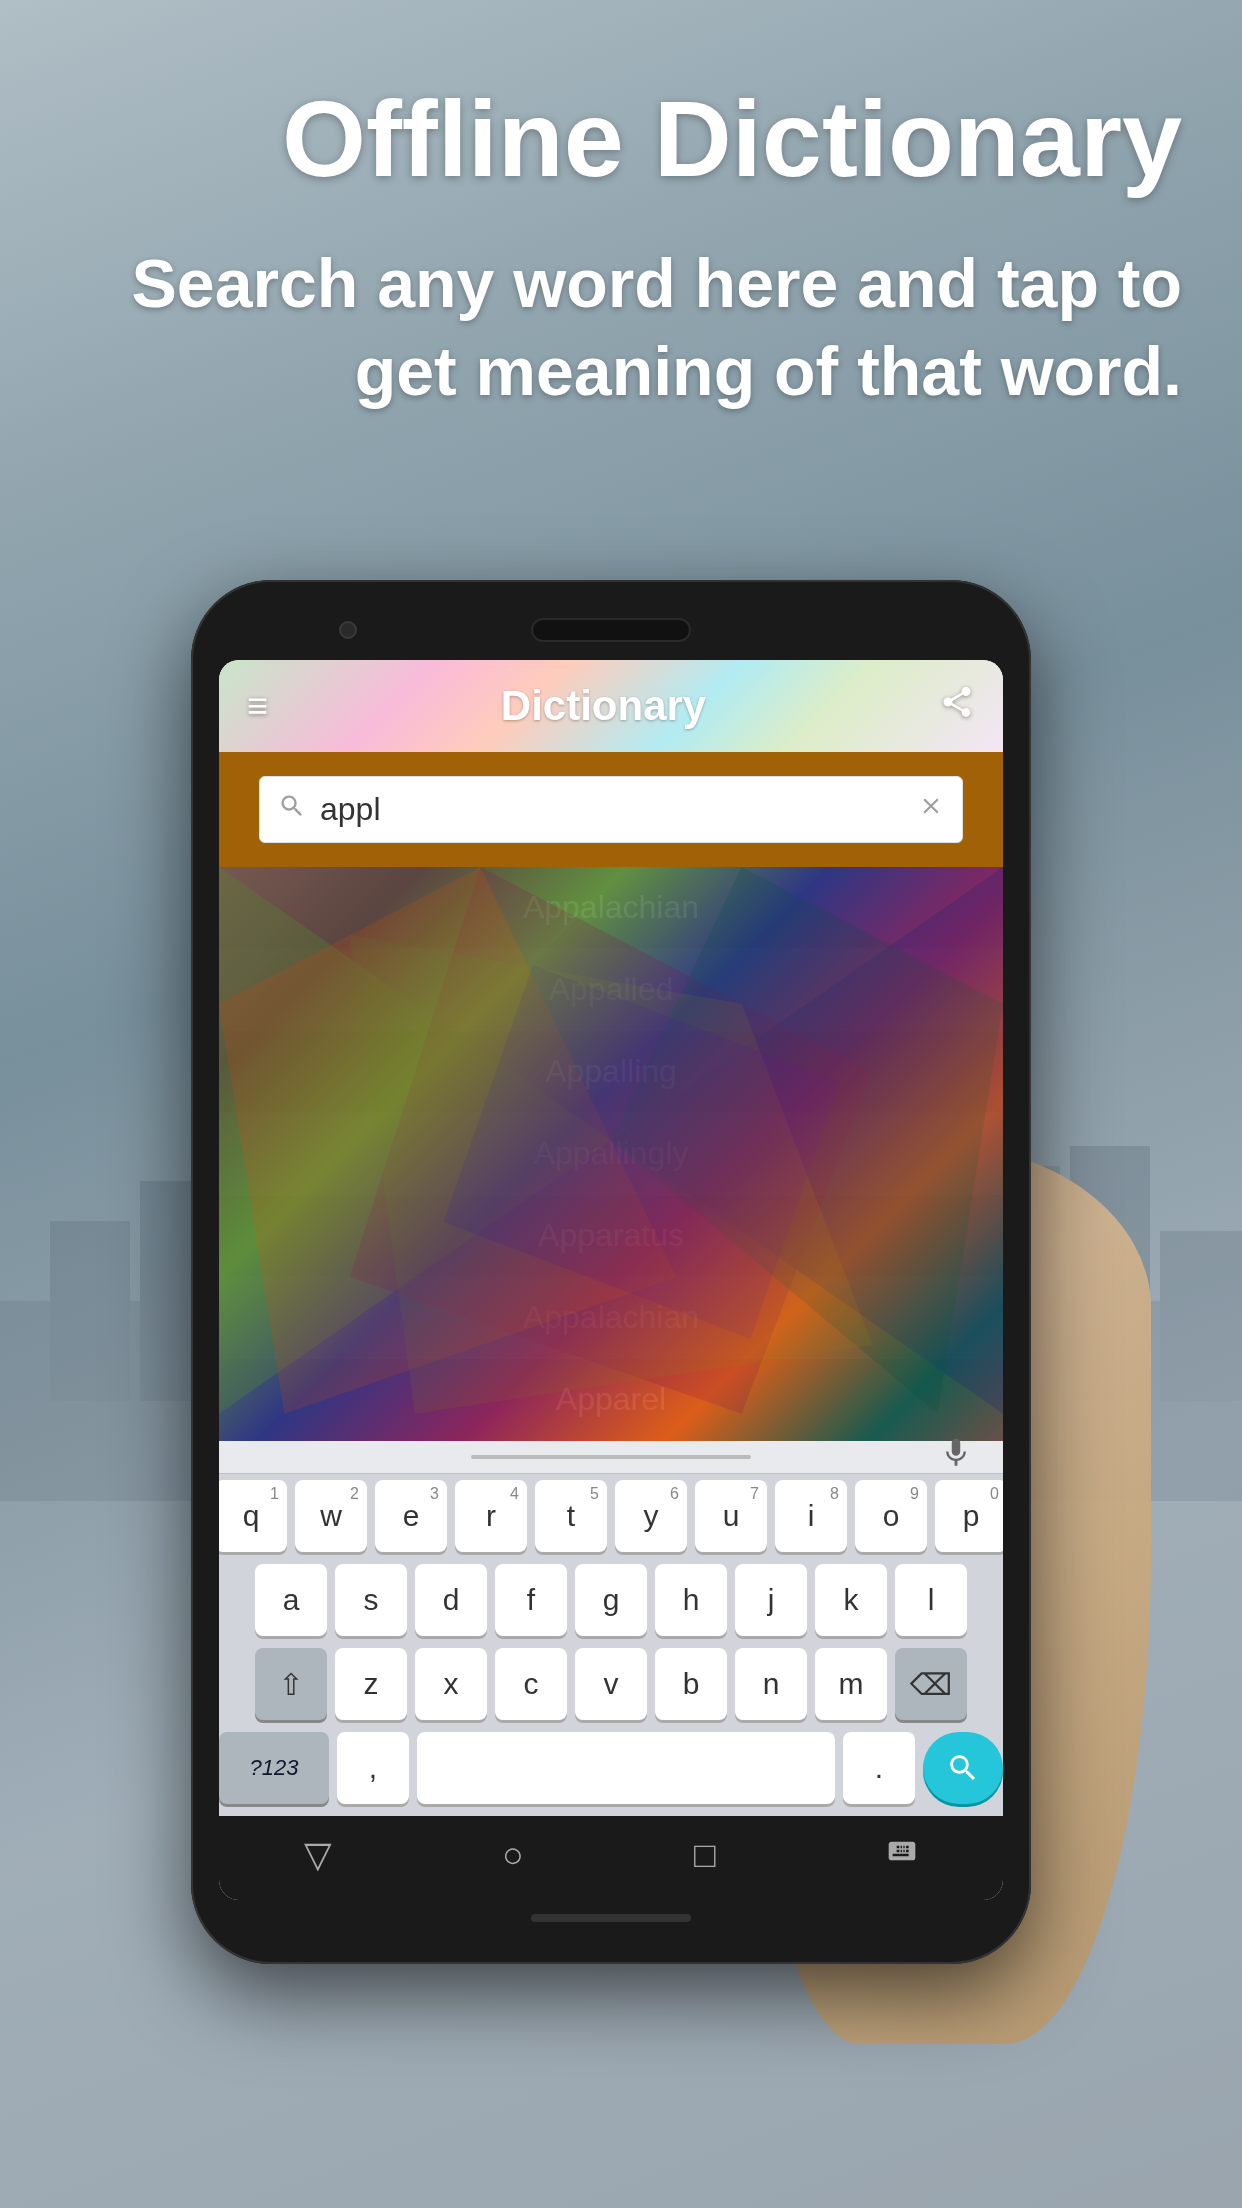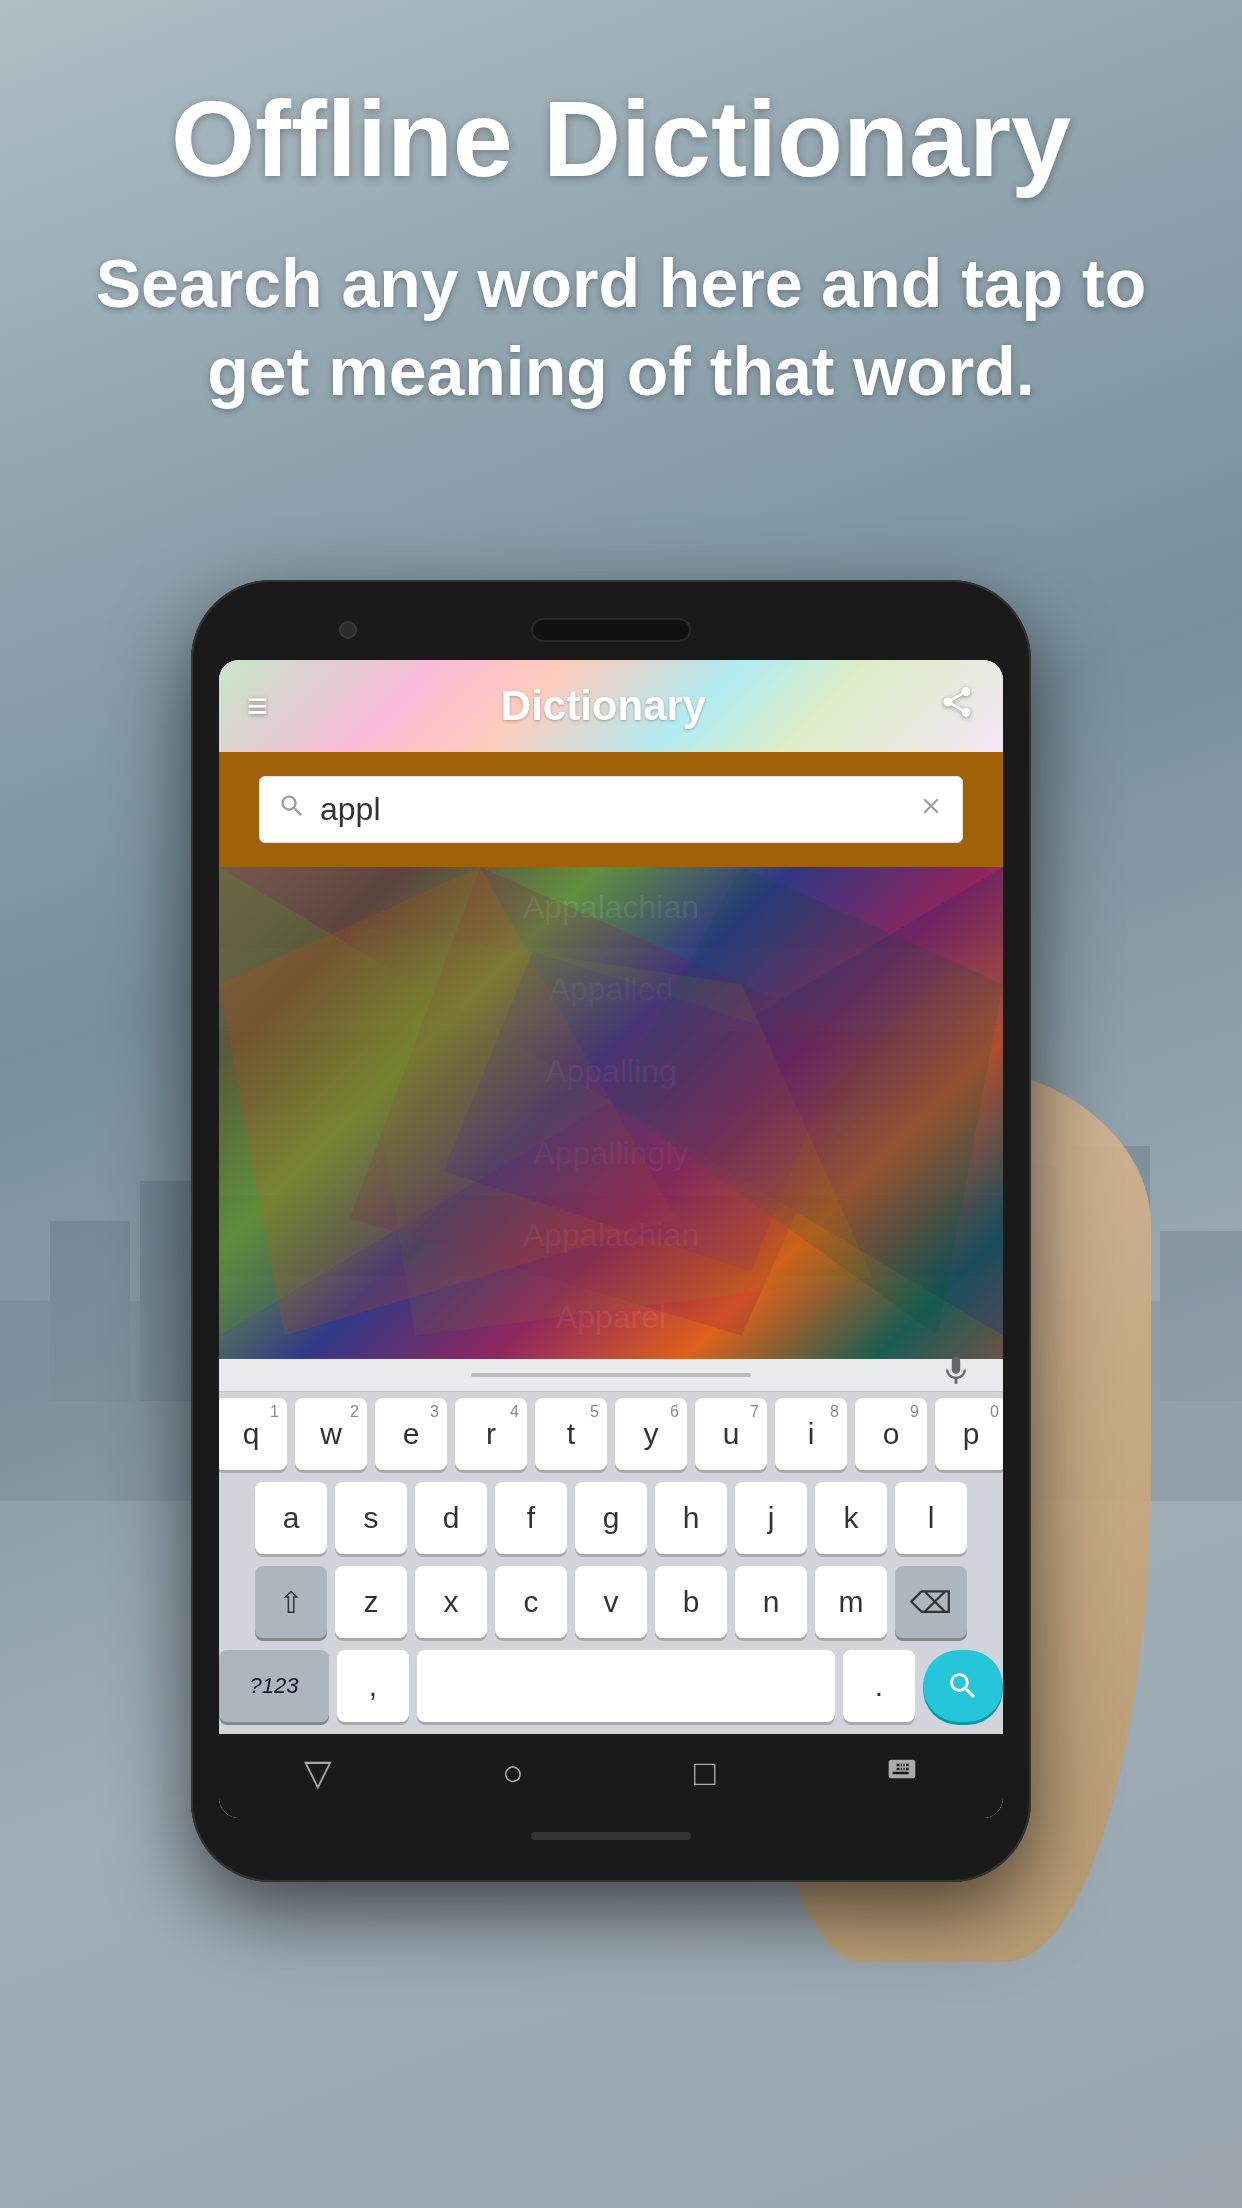--- a/index.html
+++ b/index.html
@@ -28,21 +28,21 @@
       );
       z-index: 0;
     }
 
     
     .top-text {
       position: absolute;
       top: 80px;
       left: 0;
       right: 0;
-      text-align: center;
+      text-align: right;
       z-index: 10;
       padding: 0 60px;
     }
 
     .main-title {
       font-size: 108px;
       font-weight: 900;
       color: #ffffff;
       line-height: 1.1;
       text-shadow: 0 2px 8px rgba(0,0,0,0.3);
@@ -453,20 +453,23 @@
           <div class="word-item">
             <span>Appalled</span>
           </div>
           <div class="word-item">
             <span>Appalling</span>
           </div>
           <div class="word-item">
             <span>Appallingly</span>
           </div>
           <div class="word-item">
+            <span>Apparatus</span>
+          </div>
+          <div class="word-item">
             <span>Appalachian</span>
           </div>
           <div class="word-item">
             <span>Apparel</span>
           </div>
         </div>
       </div>
 
       <div class="keyboard-area">
 

